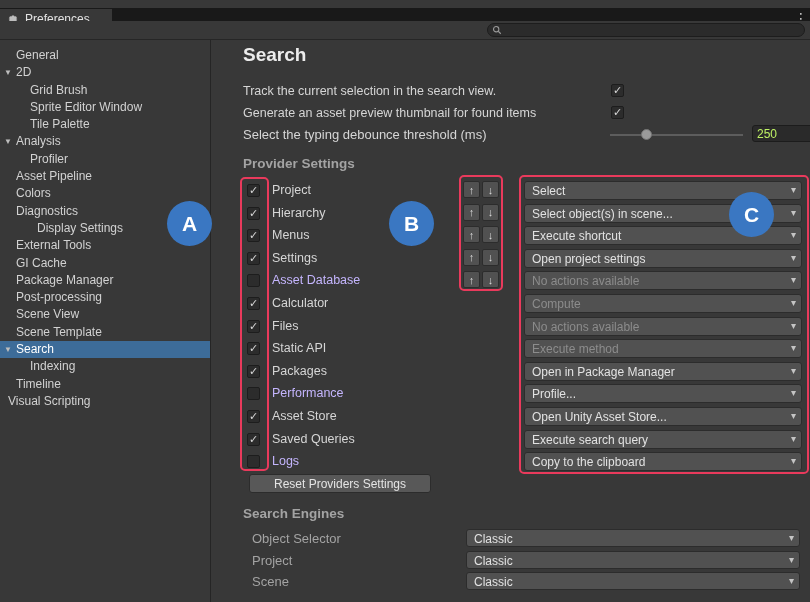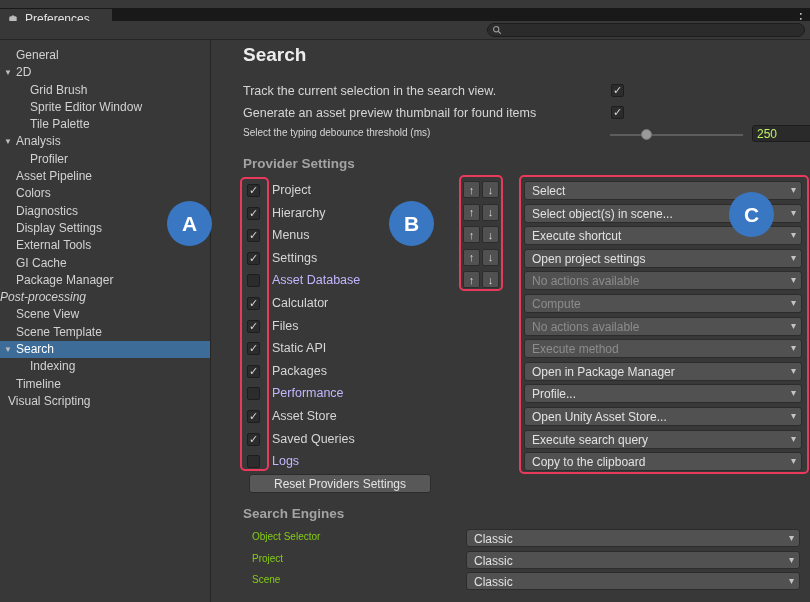--- a/index.html
+++ b/index.html
@@ -35,21 +35,21 @@
   .layer > * { pointer-events:auto; }
 
   .opt-row { position:absolute; left:0; width:100%; height:20px; }
   .opt-label { position:absolute; left:243px; top:0; font-size:12.5px; color:#d6d6d6; white-space:nowrap; }
   .checkbox { position:absolute; width:13px; height:13px; background:#2c2c2c; border:1px solid #1d1d1d;
               border-radius:2px; text-align:center; cursor:default; }
   .chk { display:none; font-size:11px; line-height:11px; color:#d8d8d8; }
   .checkbox.checked .chk { display:block; }
   .opt-check { left:611px; top:0; }
 
-  .debounce-label { position:absolute; left:243px; top:127px; font-size:10px; color:#d6d6d6; }
+  .debounce-label { position:absolute; left:243px; top:127px; font-size:13px; color:#d6d6d6; }
   .slider-track { position:absolute; left:610px; top:134px; width:133px; height:2px; background:#5d5d5d; }
   .slider-handle { position:absolute; left:641px; top:129px; width:11px; height:11px; border-radius:50%;
                    background:#9a9a9a; border:1px solid #747474; }
   .num-field { position:absolute; left:752px; top:125px; width:68px; height:17px; background:#2a2a2a;
                border:1px solid #1c1c1c; border-radius:3px; color:#bef264; font-size:12px;
                font-family:inherit; padding:0 4px; }
 
   .section-h { position:absolute; left:243px; font-size:13.5px; font-weight:bold; color:#a3a3a3; }
   #provider-header { top:156px; }
   #engines-header { top:506px; }
@@ -67,21 +67,21 @@
               border:1px solid #2c2c2c; border-radius:3px; cursor:default; }
   .ddlabel { position:absolute; left:7px; top:2px; font-size:12px; color:#e2e2e2; white-space:nowrap; }
   .dropdown.dd-disabled .ddlabel { color:#8c8c8c; }
   .ddarrow { position:absolute; right:5px; top:2px; font-size:10px; color:#c4c4c4; }
 
   .u-button { position:absolute; left:249px; top:474px; width:182px; height:19px; background:#585858;
               border:1px solid #2c2c2c; border-radius:3px; color:#e4e4e4; font-size:12px;
               font-family:inherit; cursor:default; }
 
   .e-row { position:absolute; left:0; width:100%; height:20px; }
-  .e-label { position:absolute; left:252px; top:2px; font-size:10px; color:#84cc16; white-space:nowrap; }
+  .e-label { position:absolute; left:252px; top:2px; font-size:13px; color:#a3a3a3; white-space:nowrap; }
   .dd-engine { left:466px; width:334px; height:18px; top:0; }
 
   
   .redbox { position:absolute; border:2px solid #e93a5c; border-radius:5px; z-index:5; pointer-events:none; }
   #redbox-a { left:240px; top:177px; width:29px; height:294px; }
   #redbox-b { left:459px; top:175px; width:44px; height:116px; }
   #redbox-c { left:519px; top:175px; width:290px; height:299px; }
   .circle { position:absolute; width:45px; height:45px; border-radius:50%; background:#3a77c2; color:#fff;
             font-size:21px; font-weight:bold; display:flex; align-items:center; justify-content:center;
             z-index:6; pointer-events:none; }
@@ -152,37 +152,37 @@
     <span class="side-label">Asset Pipeline</span>
   </div>
         <div class="side-item" style="padding-left: 16px;">
     
     <span class="side-label">Colors</span>
   </div>
         <div class="side-item" style="padding-left: 16px;">
     
     <span class="side-label">Diagnostics</span>
   </div>
-        <div class="side-item" style="padding-left: 16px;">
+        <div class="side-item" style="padding-left: 16px; margin-left: 21px;">
     
     <span class="side-label">Display Settings</span>
   </div>
         <div class="side-item" style="padding-left: 16px;">
     
     <span class="side-label">External Tools</span>
   </div>
         <div class="side-item" style="padding-left: 16px;">
     
     <span class="side-label">GI Cache</span>
   </div>
         <div class="side-item" style="padding-left: 16px;">
     
     <span class="side-label">Package Manager</span>
   </div>
-        <div class="side-item" style=" font-style: italic;">
+        <div class="side-item" style="padding-left: 16px;">
     
     <span class="side-label">Post-processing</span>
   </div>
         <div class="side-item" style="padding-left: 16px;">
     
     <span class="side-label">Scene View</span>
   </div>
         <div class="side-item" style="padding-left: 16px;">
     
     <span class="side-label">Scene Template</span>

